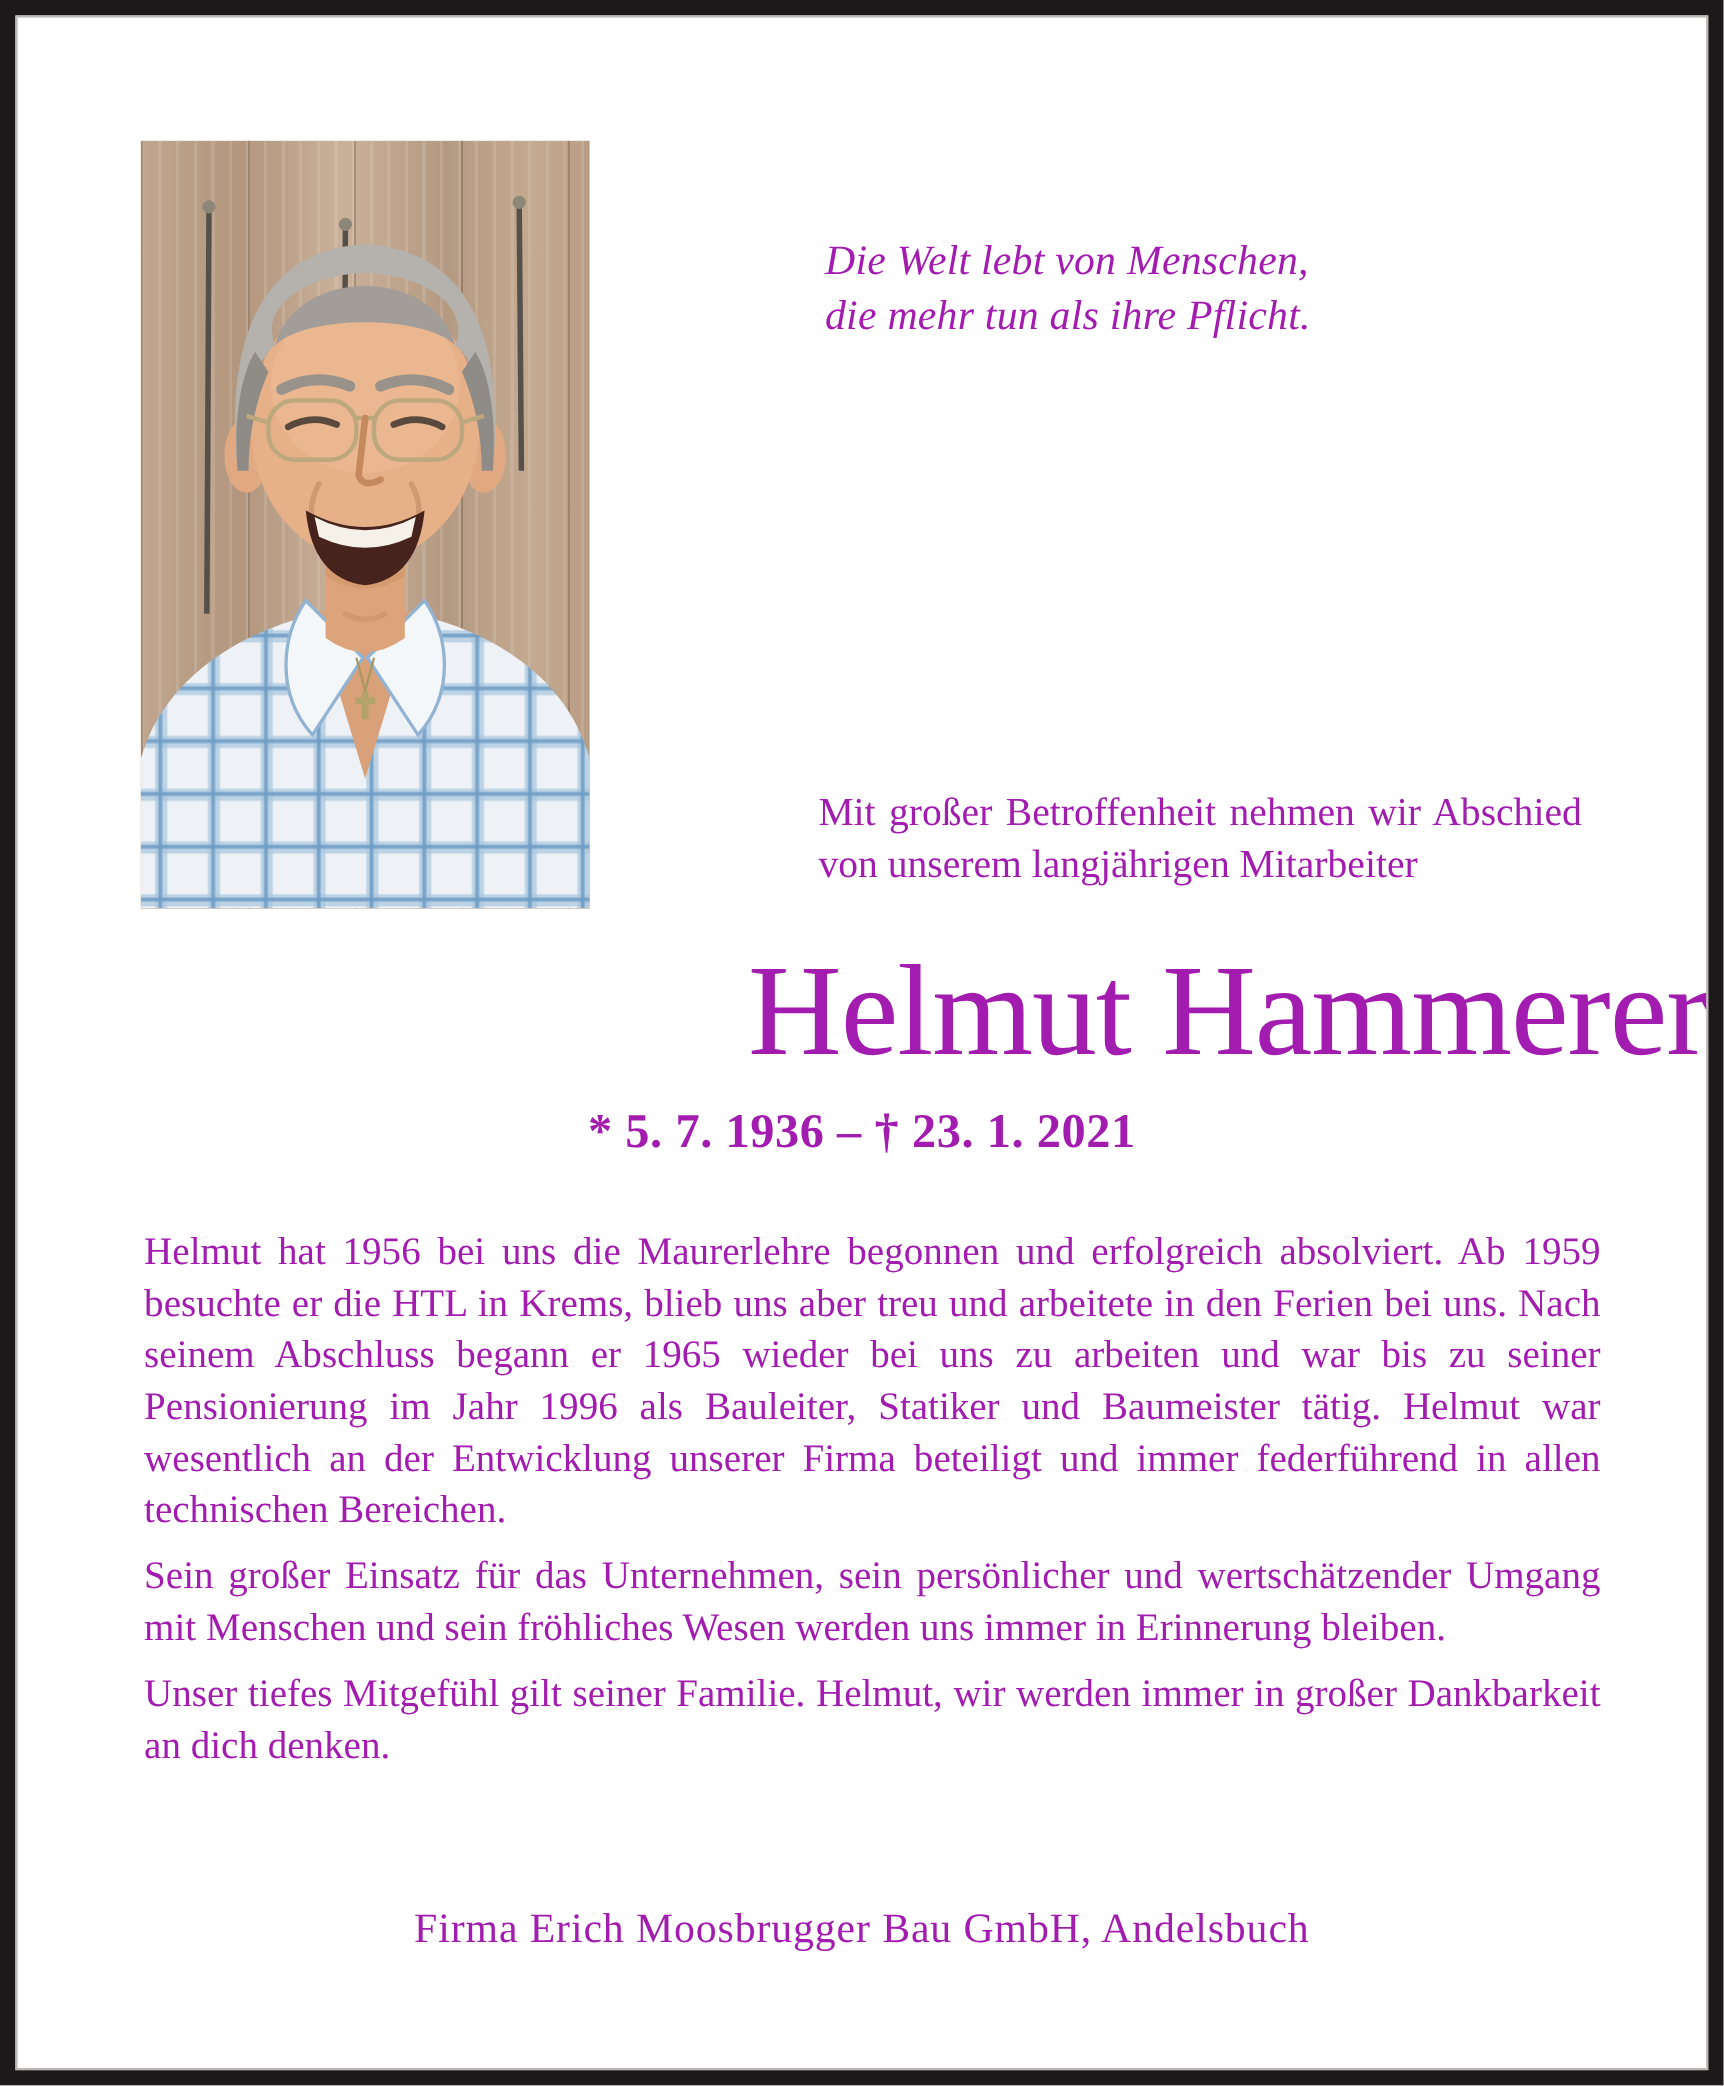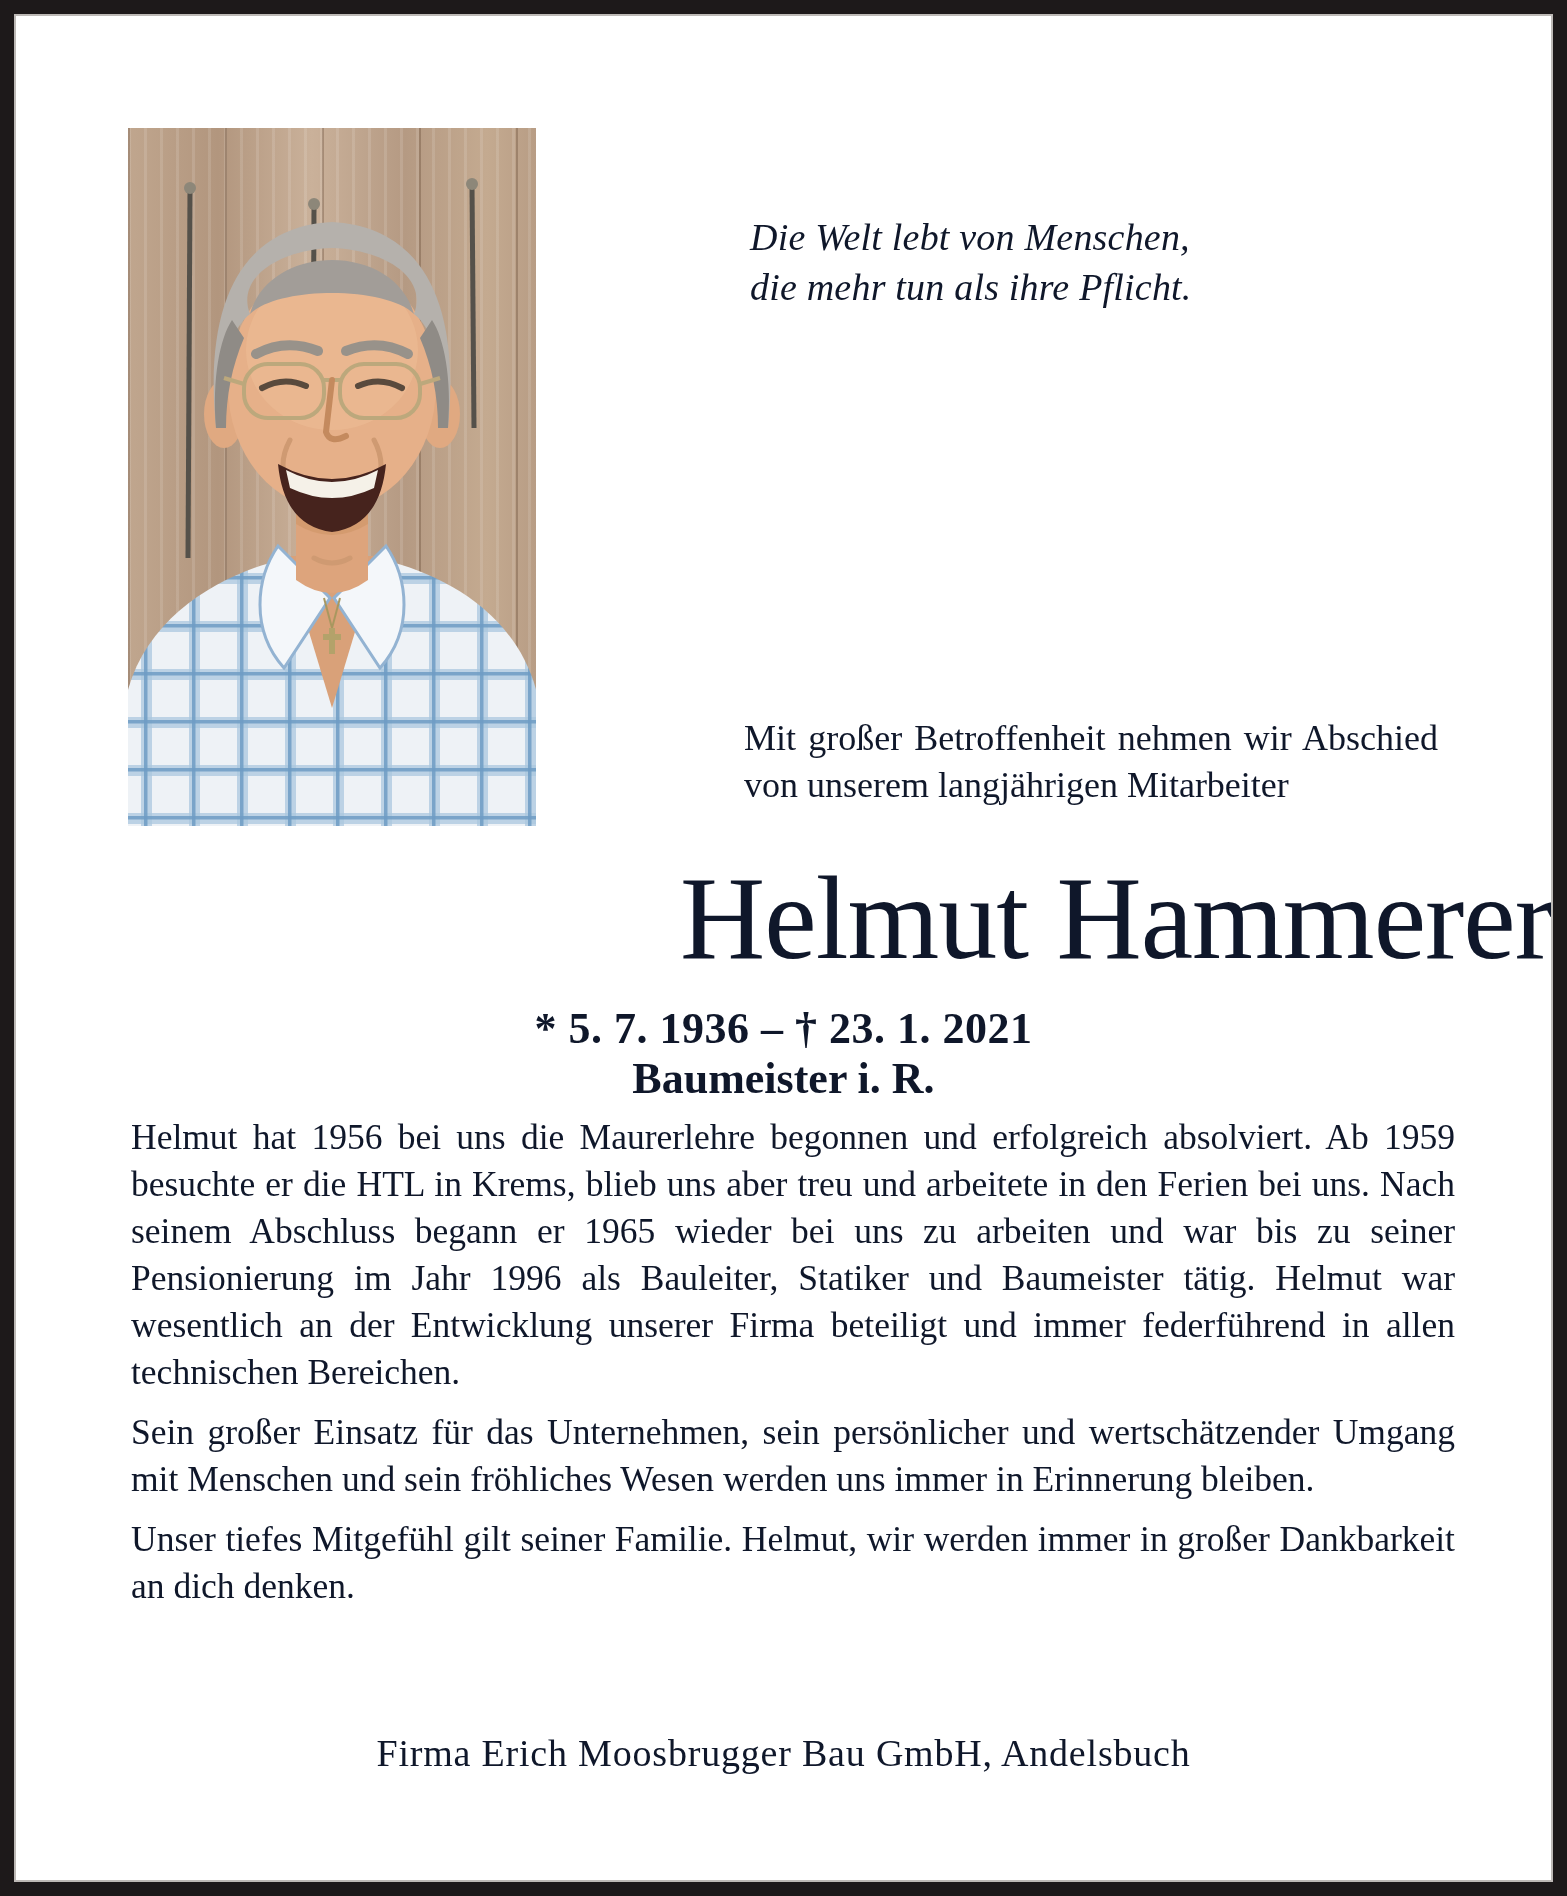--- a/index.html
+++ b/index.html
@@ -3,21 +3,21 @@
 <meta charset="utf-8">
 <style>
   html,body{margin:0;padding:0;background:#e8e8e8;}
   .page{
     position:relative;
     width:1567px;height:1896px;
     box-sizing:border-box;
     background:#ffffff;
     border:14px solid #1d191a;
     font-family:"Liberation Serif","DejaVu Serif",serif;
-    color:#0f172a;
+    color:#a21caf;
     overflow:hidden;
   }
   
   .page::after{
     content:"";position:absolute;inset:0;
     border:2px solid #bdb9b6;
     pointer-events:none;
   }
 
   
@@ -161,21 +161,20 @@
 
   <div class="quote">
     <div>Die Welt lebt von Menschen,</div>
     <div>die mehr tun als ihre Pflicht.</div>
   </div>
 
   <div class="intro">Mit großer Betroffenheit nehmen wir Abschied von unserem langjährigen Mitarbeiter</div>
 
   <h1 class="name">Helmut Hammerer</h1>
   <div class="dates">* 5. 7. 1936 – † 23. 1. 2021</div>
-  <div class="role">Baumeister i. R.</div>
 
   <div class="bodytext">
     <p>Helmut hat 1956 bei uns die Maurerlehre begonnen und erfolgreich absolviert. Ab 1959 besuchte er die HTL in Krems, blieb uns aber treu und arbeitete in den Ferien bei uns. Nach seinem Abschluss begann er 1965 wieder bei uns zu arbeiten und war bis zu seiner Pensionierung im Jahr 1996 als Bauleiter, Statiker und Baumeister tätig. Helmut war wesentlich an der Entwicklung unserer Firma beteiligt und immer federführend in allen technischen Bereichen.</p>
     <p>Sein großer Einsatz für das Unternehmen, sein persönlicher und wertschätzender Umgang mit Menschen und sein fröhliches Wesen werden uns immer in Erinnerung bleiben.</p>
     <p>Unser tiefes Mitgefühl gilt seiner Familie. Helmut, wir werden immer in großer Dankbarkeit an dich denken.</p>
   </div>
 
   <div class="footer">Firma Erich Moosbrugger Bau GmbH, Andelsbuch</div>
 
 </div>

